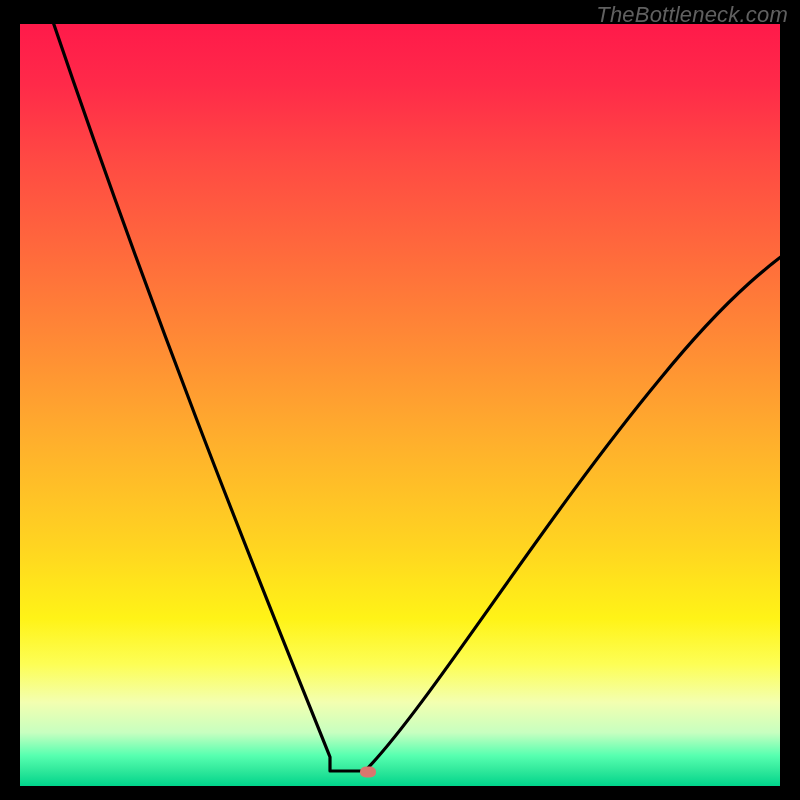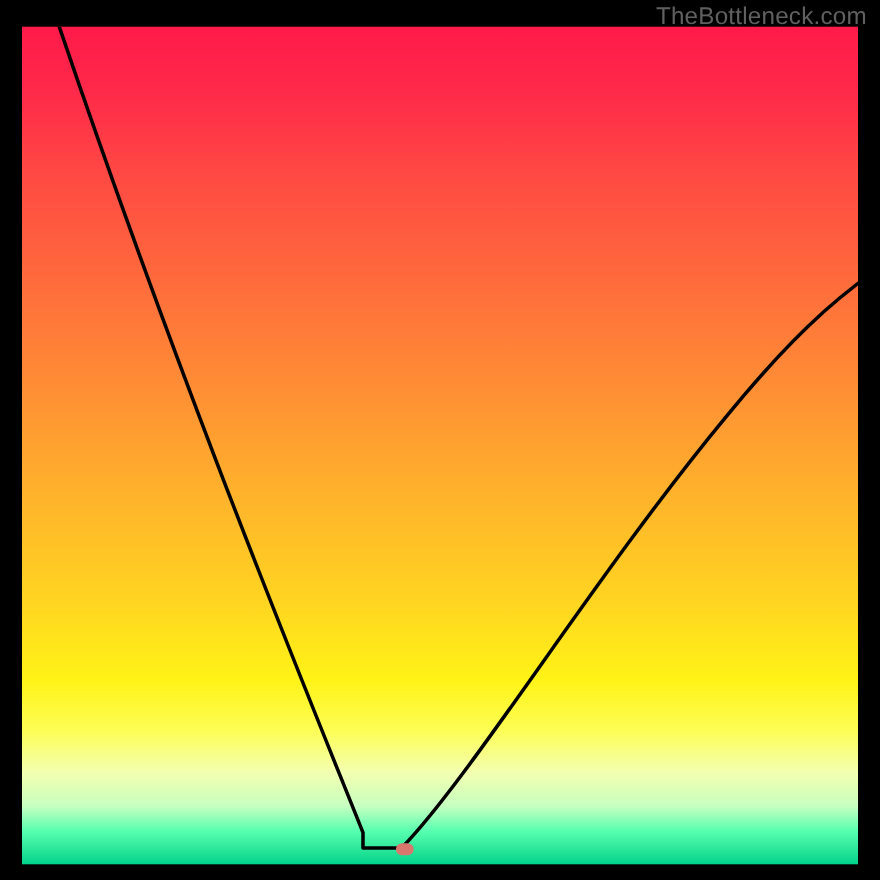--- a/index.html
+++ b/index.html
@@ -19,20 +19,21 @@
   }
   .watermark {
     position: absolute;
     top: 2px;
     right: 12px;
     color: #606060;
     font-size: 22px;
     font-weight: 500;
     letter-spacing: 0.2px;
     z-index: 20;
+    font-style: italic;
   }
   .plot-area {
     position: absolute;
     left: 20px;
     top: 24px;
     width: 760px;
     height: 762px;
     overflow: hidden;
   }
   .gradient-fill {

